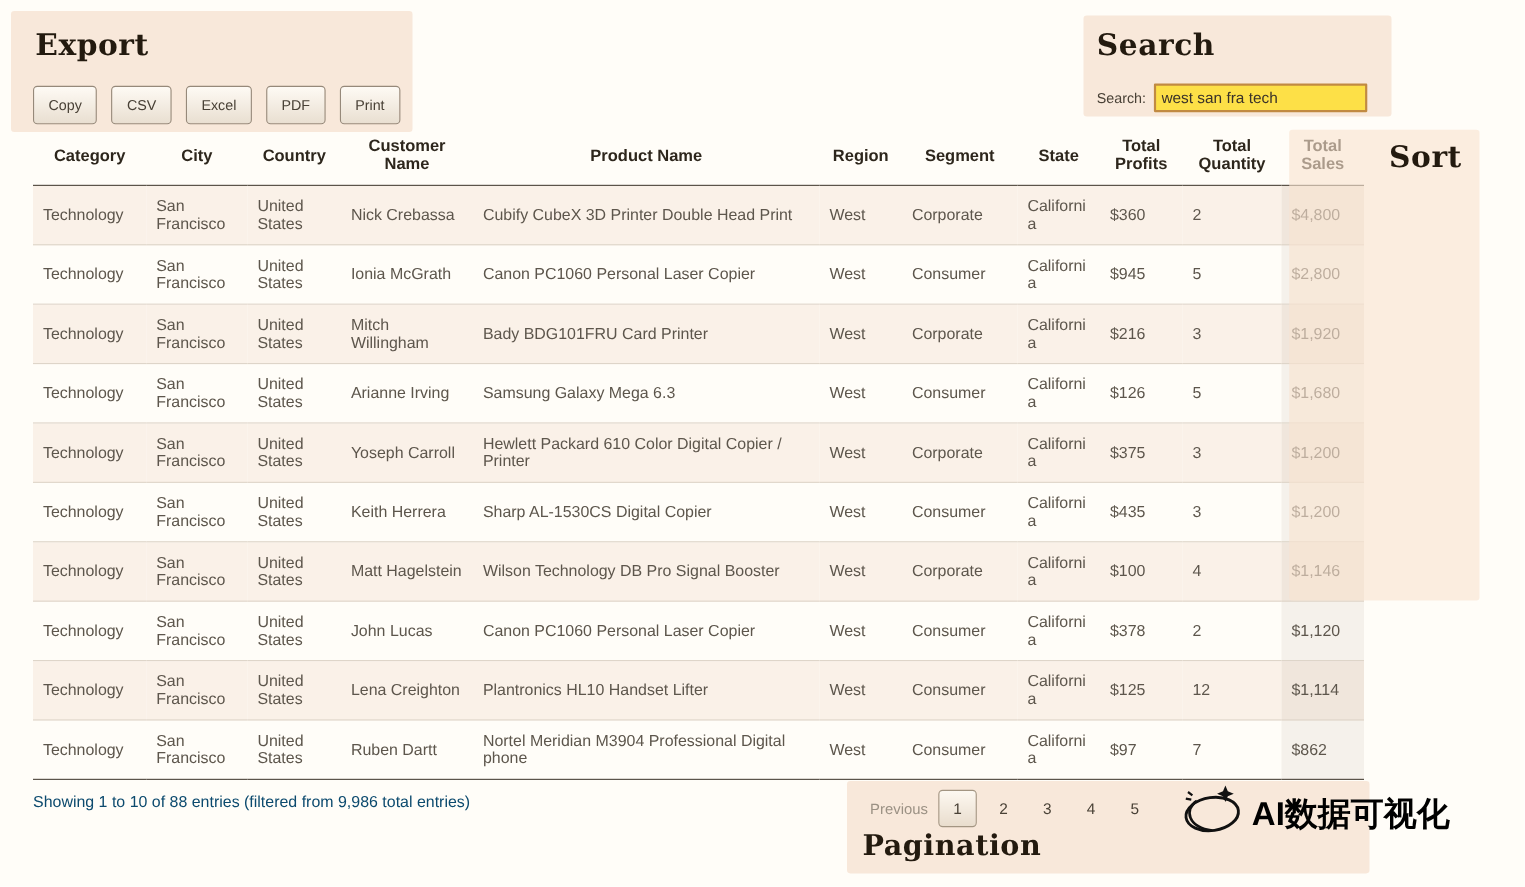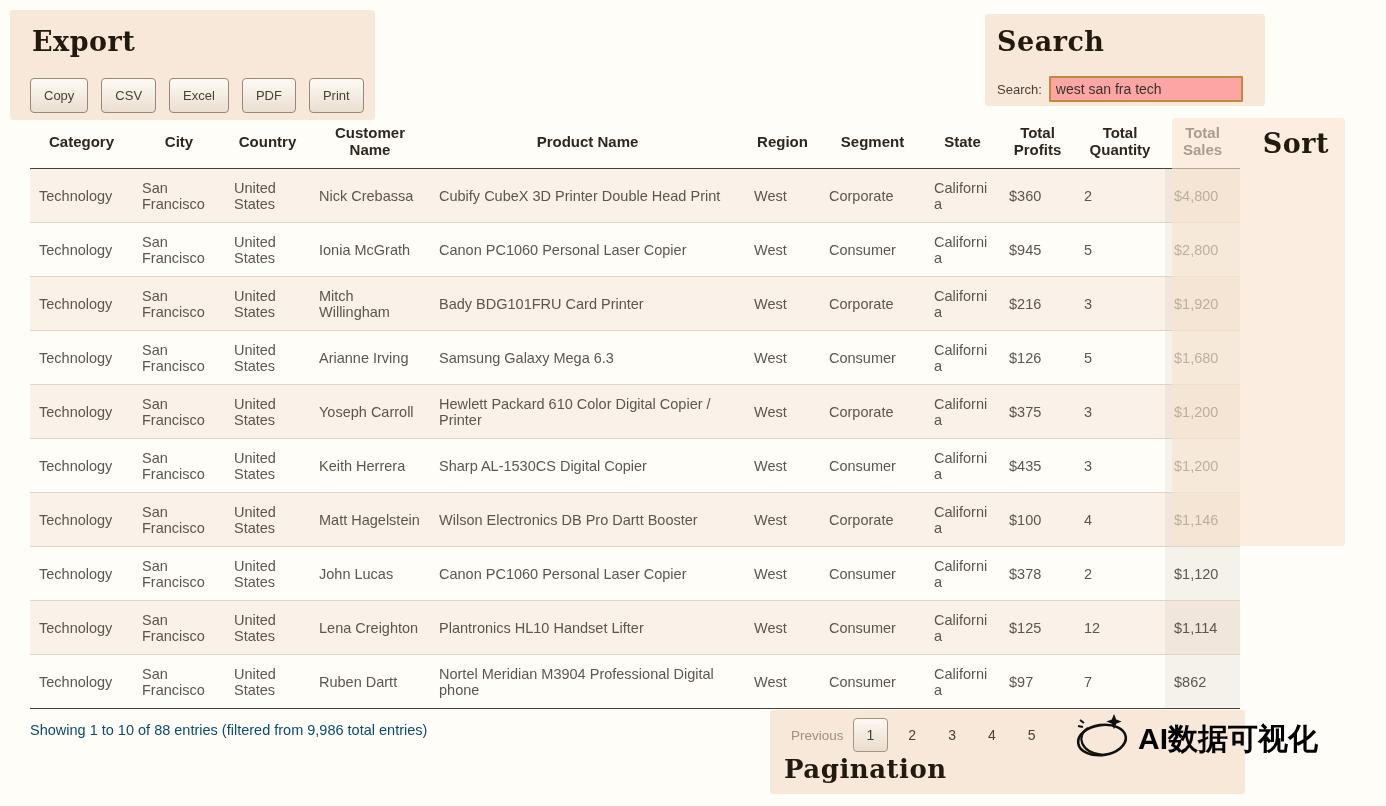--- a/index.html
+++ b/index.html
@@ -25,21 +25,21 @@
     background:linear-gradient(#fefaf4,#e9dfd1); cursor:pointer;
   }
 
   
   .search-box { left:985px; top:14px; width:280px; height:92px; }
   .search-box .annot-title { position:absolute; left:12px; top:12px; }
   .search-row { position:absolute; left:12px; top:62px; display:flex; align-items:center; gap:7px;
                 font-size:13px; color:#494136; }
   .search-row input {
     width:180px; height:20px; border:2px solid #c18a42; border-radius:1px;
-    background:#fca5a5; font-family:"Liberation Sans", sans-serif;
+    background:#fde047; font-family:"Liberation Sans", sans-serif;
     font-size:14px; color:#3a3229; padding:1px 5px; outline:none;
   }
 
   
   table.data-table {
     position:absolute; left:30px; top:118px; width:1210px;
     border-collapse:collapse; table-layout:fixed;
     border-bottom:1px solid #4a4238;
   }
   table.data-table th {
@@ -212,21 +212,21 @@
           <td>California</td>
           <td>$435</td>
           <td>3</td>
           <td class="sorted">$1,200</td>
         </tr>
         <tr>
           <td>Technology</td>
           <td>San Francisco</td>
           <td>United States</td>
           <td>Matt Hagelstein</td>
-          <td>Wilson Electronics DB Pro Dartt Booster</td>
+          <td>Wilson Technology DB Pro Signal Booster</td>
           <td>West</td>
           <td>Corporate</td>
           <td>California</td>
           <td>$100</td>
           <td>4</td>
           <td class="sorted">$1,146</td>
         </tr>
         <tr>
           <td>Technology</td>
           <td>San Francisco</td>

